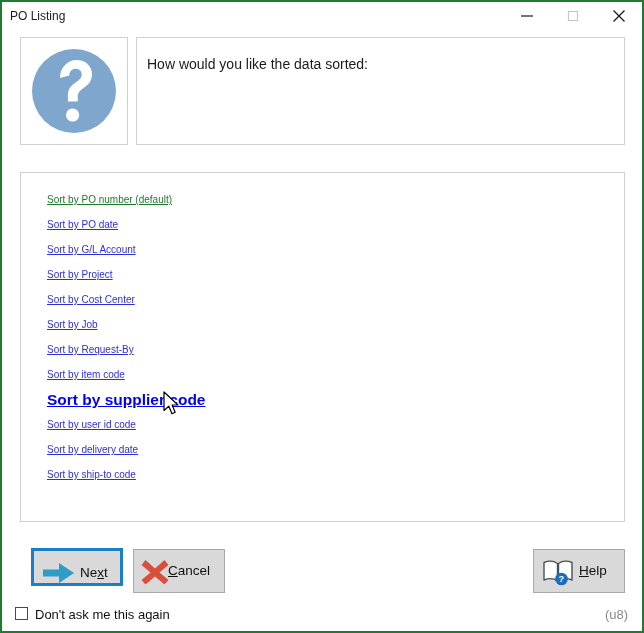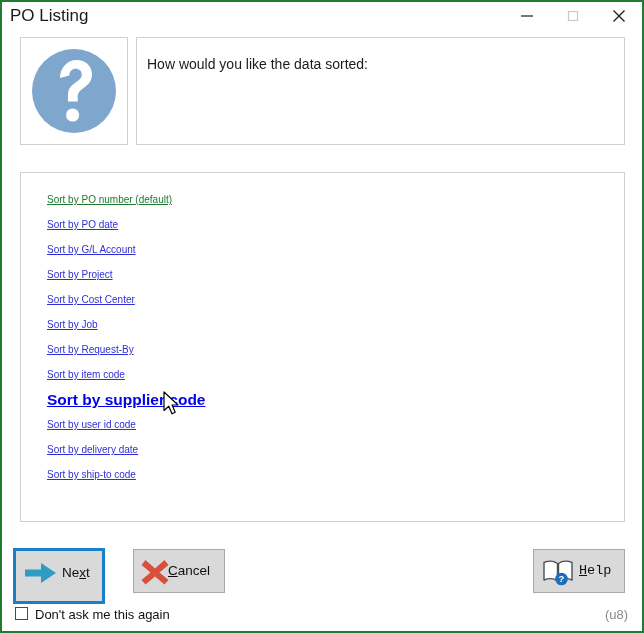--- a/index.html
+++ b/index.html
@@ -30,21 +30,21 @@
     position: absolute;
     left: 0; top: 0;
     width: 640px;
     height: 28px;
     background: #ffffff;
   }
   .title-text {
     position: absolute;
     left: 8px;
     top: 6px;
-    font-size: 17px;
+    font-size: 12px;
     color: #1b1b1b;
     line-height: 16px;
     white-space: nowrap;
   }
   .winbtn {
     position: absolute;
     top: 0;
     width: 46px;
     height: 28px;
     cursor: default;
@@ -133,21 +133,21 @@
     background: #d9d9d9;
   }
   .btn-label {
     position: absolute;
     font-size: 13.5px;
     color: #101010;
     white-space: nowrap;
   }
   .btn-label u { text-underline-offset: 1px; }
 
-  .next-btn  { left: 11px;  top: 546px; width: 92px; height: 56px; }
+  .next-btn  { left: 29px;  top: 546px; width: 92px; height: 38px; }
   .cancel-btn{ left: 131px; top: 547px; width: 92px; height: 44px; padding-left: 28px; }
   .help-btn  { left: 531px; top: 547px; width: 92px; height: 44px; }
 
   .btn-icon { position: absolute; }
 
   
   .chk-row {
     position: absolute;
     left: 13px;
     top: 605px;
@@ -271,21 +271,21 @@
 
   <div class="btn help-btn">
     <span class="btn-icon" style="left:8px; top:8px;">
       <svg width="34" height="28" viewBox="0 0 34 28">
         <path d="M2 4.5 C7 2.5 12 3 15.5 5.5 L15.5 23 C12 20.5 7 20 2 22 Z" fill="#ffffff" stroke="#4a5058" stroke-width="1.4" stroke-linejoin="round"></path>
         <path d="M30 4.5 C25 2.5 20 3 16.5 5.5 L16.5 23 C20 20.5 25 20 30 22 Z" fill="#ffffff" stroke="#4a5058" stroke-width="1.4" stroke-linejoin="round"></path>
         <circle cx="19.5" cy="21" r="6.3" fill="#1b6fba"></circle>
         <text x="19.5" y="24.2" font-family="Liberation Sans, sans-serif" font-size="9.5" font-weight="bold" fill="#ffffff" text-anchor="middle">?</text>
       </svg>
     </span>
-    <span class="btn-label" style="left:45px; top:13px;font-family:Liberation Mono, monospace;"><span></span><u>H</u><span>elp</span></span>
+    <span class="btn-label" style="left:45px; top:13px;"><span></span><u>H</u><span>elp</span></span>
   </div>
 
   <div class="chk-row">
     <span class="chk-box"></span>
     <span class="chk-label">Don't ask me this again</span>
   </div>
   <div class="footer-code">(u8)</div>
 
   <div class="cursor">
     <svg width="20" height="26" viewBox="0 0 20 26">

